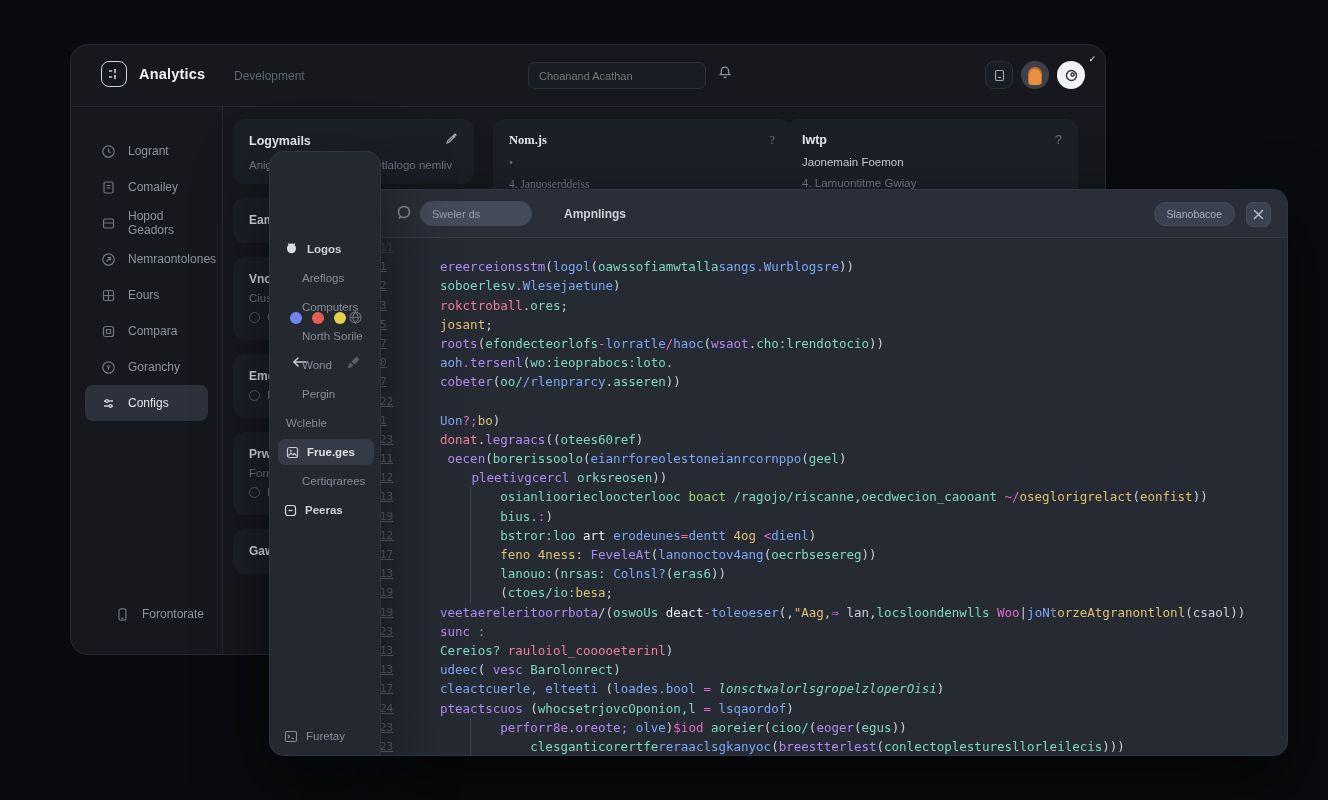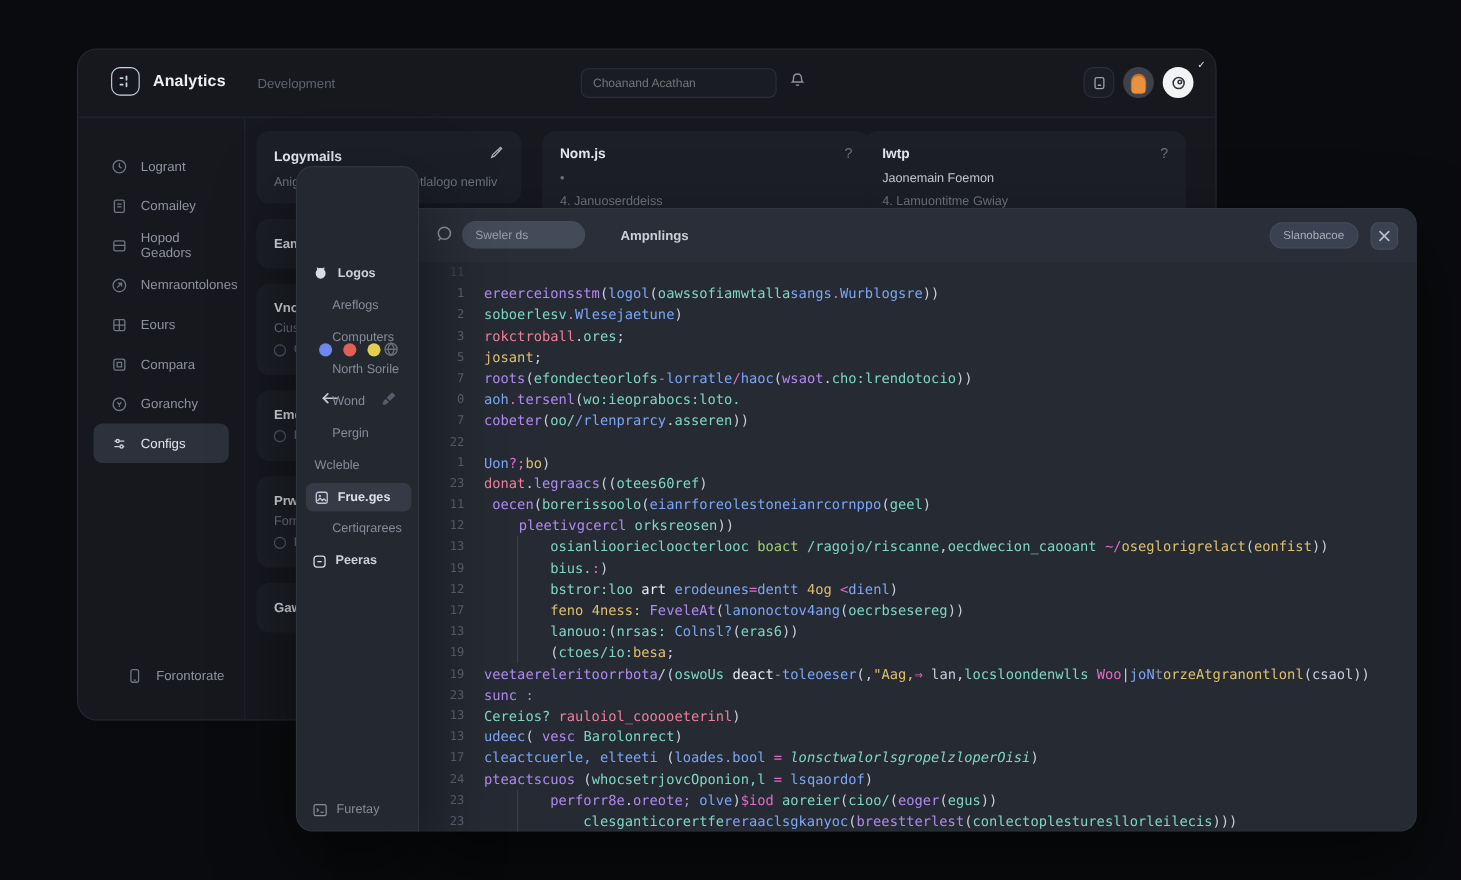--- a/index.html
+++ b/index.html
@@ -43,21 +43,21 @@
   .side-item.active { color:#c9cdd6; }
   .side-bottom { position:absolute; left:14px; bottom:22px; right:14px; }
 
   
   .col1 { position:absolute; left:162px; top:74px; width:241px; display:flex;
           flex-direction:column; gap:14px; }
   .card { background:#1c1f26; border-radius:12px; padding:13px 16px; }
   .card-title-row { display:flex; align-items:center; justify-content:space-between; }
   .card-title { font-size:12.5px; font-weight:bold; color:#e3e6eb; }
   .card-sub { font-size:11.5px; color:#6f7480; margin-top:9px; white-space:nowrap; }
-  .card2 { position:absolute; left:422px; top:74px; width:298px; height:120px; }
+  .card2 { position:absolute; left:422px; top:74px; width:298px; height:120px;font-family:Liberation Serif, serif; }
   .card3 { position:absolute; left:715px; top:74px; width:292px; height:120px; }
   .mini-row { font-size:11.5px; color:#6f7480; line-height:19px; display:flex; gap:7px; align-items:center; }
   .mini-row.title { font-size:12px; font-weight:bold; color:#d9dce2; }
   .ring { width:11px; height:11px; border:1px solid #595f6a; border-radius:50%; flex:none; display:inline-block; }
   .q-icon { color:#6b707c; font-size:13px; }
   .pen-icon { color:#a9aeb8; }
 
   
   .panelA { position:absolute; left:270px; top:152px; width:110px; height:603px;
             background:#24282f; border-radius:14px 14px 0 14px; z-index:20;
@@ -92,21 +92,21 @@
                 color:#a9aeb9; font-size:10.5px; display:flex; align-items:center; cursor:pointer; }
   .mod-close { position:absolute; right:16px; top:12px; width:25px; height:25px;
                background:#3a4150; border:1px solid #454c5b; border-radius:7px;
                color:#b9bec8; display:flex; align-items:center; justify-content:center; cursor:pointer; }
 
   .code-area { position:absolute; left:0; top:48px; right:0; bottom:0; overflow:hidden;
                background:#252a33; border-radius:0 0 14px 0;
                font-family:"DejaVu Sans Mono", monospace; font-size:12.5px; }
   .crow { display:flex; height:19.2px; line-height:19.2px; }
   .crow.dim { opacity:.45; }
-  .num { flex:none; width:42px; text-align:right; color:#5a6170; font-size:11px; }
+  .num { flex:none; width:42px; color:#5a6170; font-size:11px;text-decoration:underline; }
   .src { white-space:pre; margin-left:18px; }
   .tei { font-style:italic; }
   .guide { position:absolute; width:1px; background:#3a4150; }
 </style>
 </head>
 <body>
 
 <div class="app">
   <div class="app-header">
     <div class="brand">

